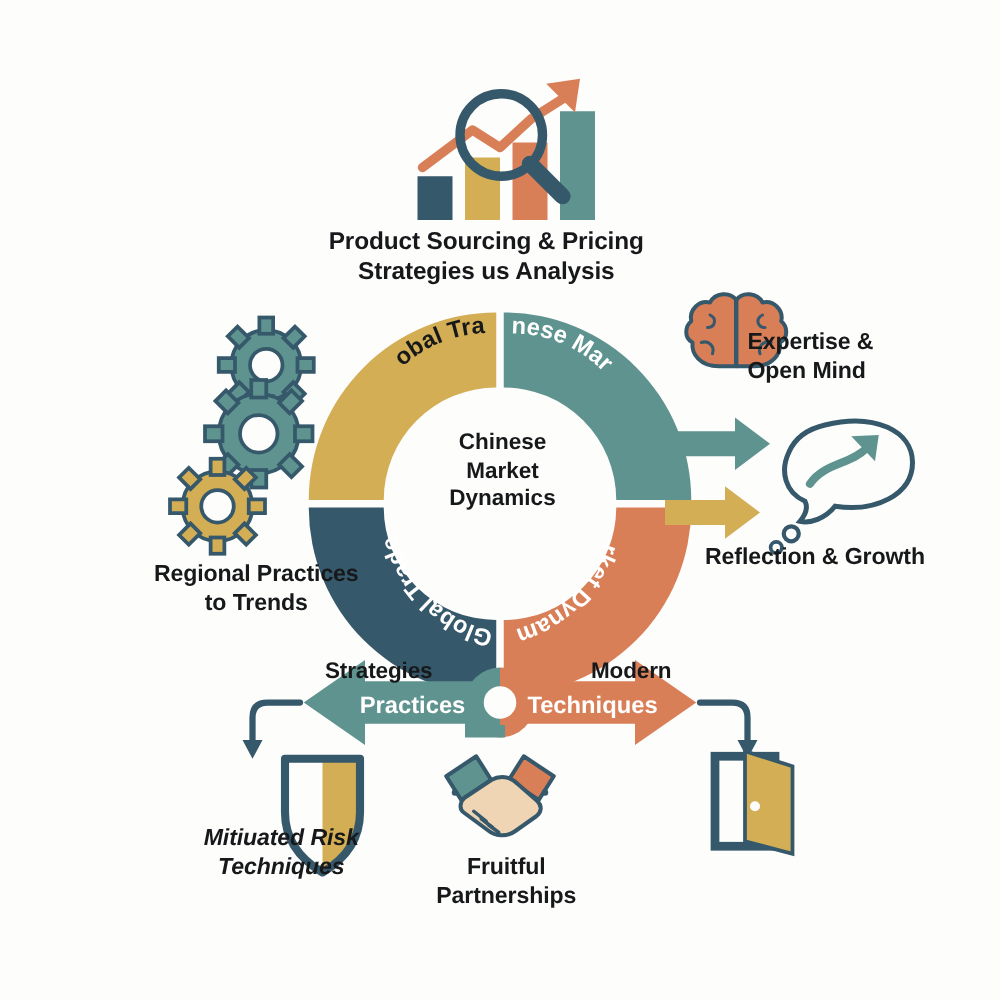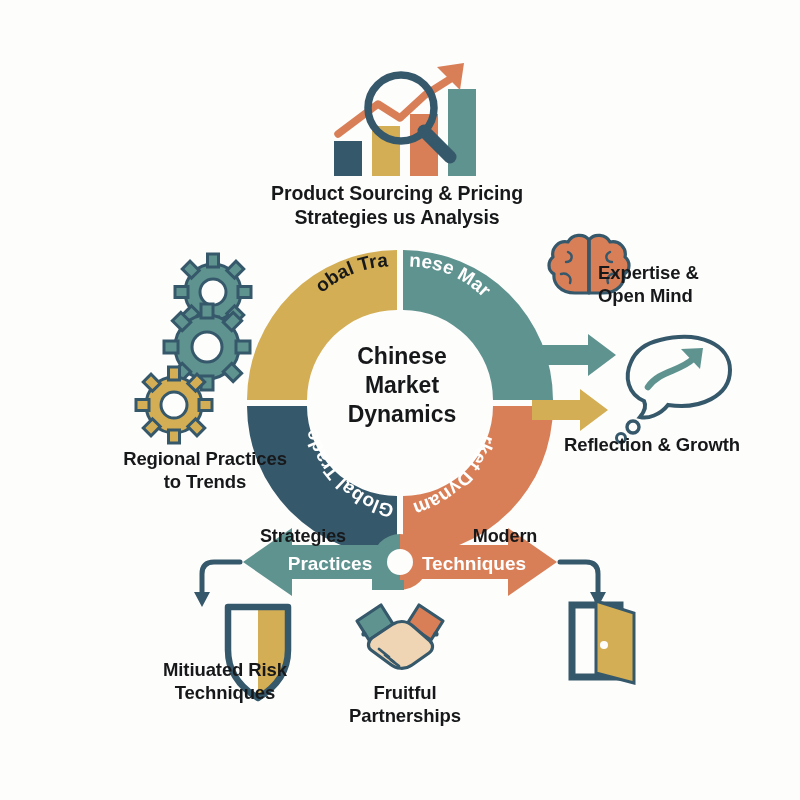--- a/index.html
+++ b/index.html
@@ -28,21 +28,21 @@
   .lbl {
     position: absolute;
     color: #17181a;
     font-weight: bold;
     text-align: center;
     line-height: 1.22;
     letter-spacing: -0.1px;
     white-space: pre-line;
   }
   .lbl-top {
-    left: 227px;
+    left: 219px;
     top: 182px;
     width: 340px;
     font-size: 19.5px;
   }
   .lbl-localized {
     left: 30px;
     top: 266px;
     width: 200px;
     font-size: 18.5px;
   }
@@ -75,40 +75,41 @@
     left: 430px;
     top: 526px;
     width: 150px;
     font-size: 18px;
   }
   .lbl-mitigated {
     left: 120px;
     top: 659px;
     width: 210px;
     font-size: 18.5px;
+    font-style: italic;
   }
   .lbl-fruitful {
     left: 305px;
     top: 682px;
     width: 200px;
     font-size: 18.5px;
   }
   .lbl-newopp {
     left: 528px;
     top: 659px;
     width: 210px;
     font-size: 18.5px;
   }
   .center-text {
     position: absolute;
     left: 340px;
     top: 342px;
     width: 124px;
     text-align: center;
-    font-size: 23px;
+    font-size: 18px;
     font-weight: bold;
     color: #17181a;
     line-height: 1.26;
     white-space: pre-line;
   }
   .arrow-word {
     font-weight: bold;
     fill: #ffffff;
     font-size: 19px;
     font-family: "Liberation Sans", sans-serif;

